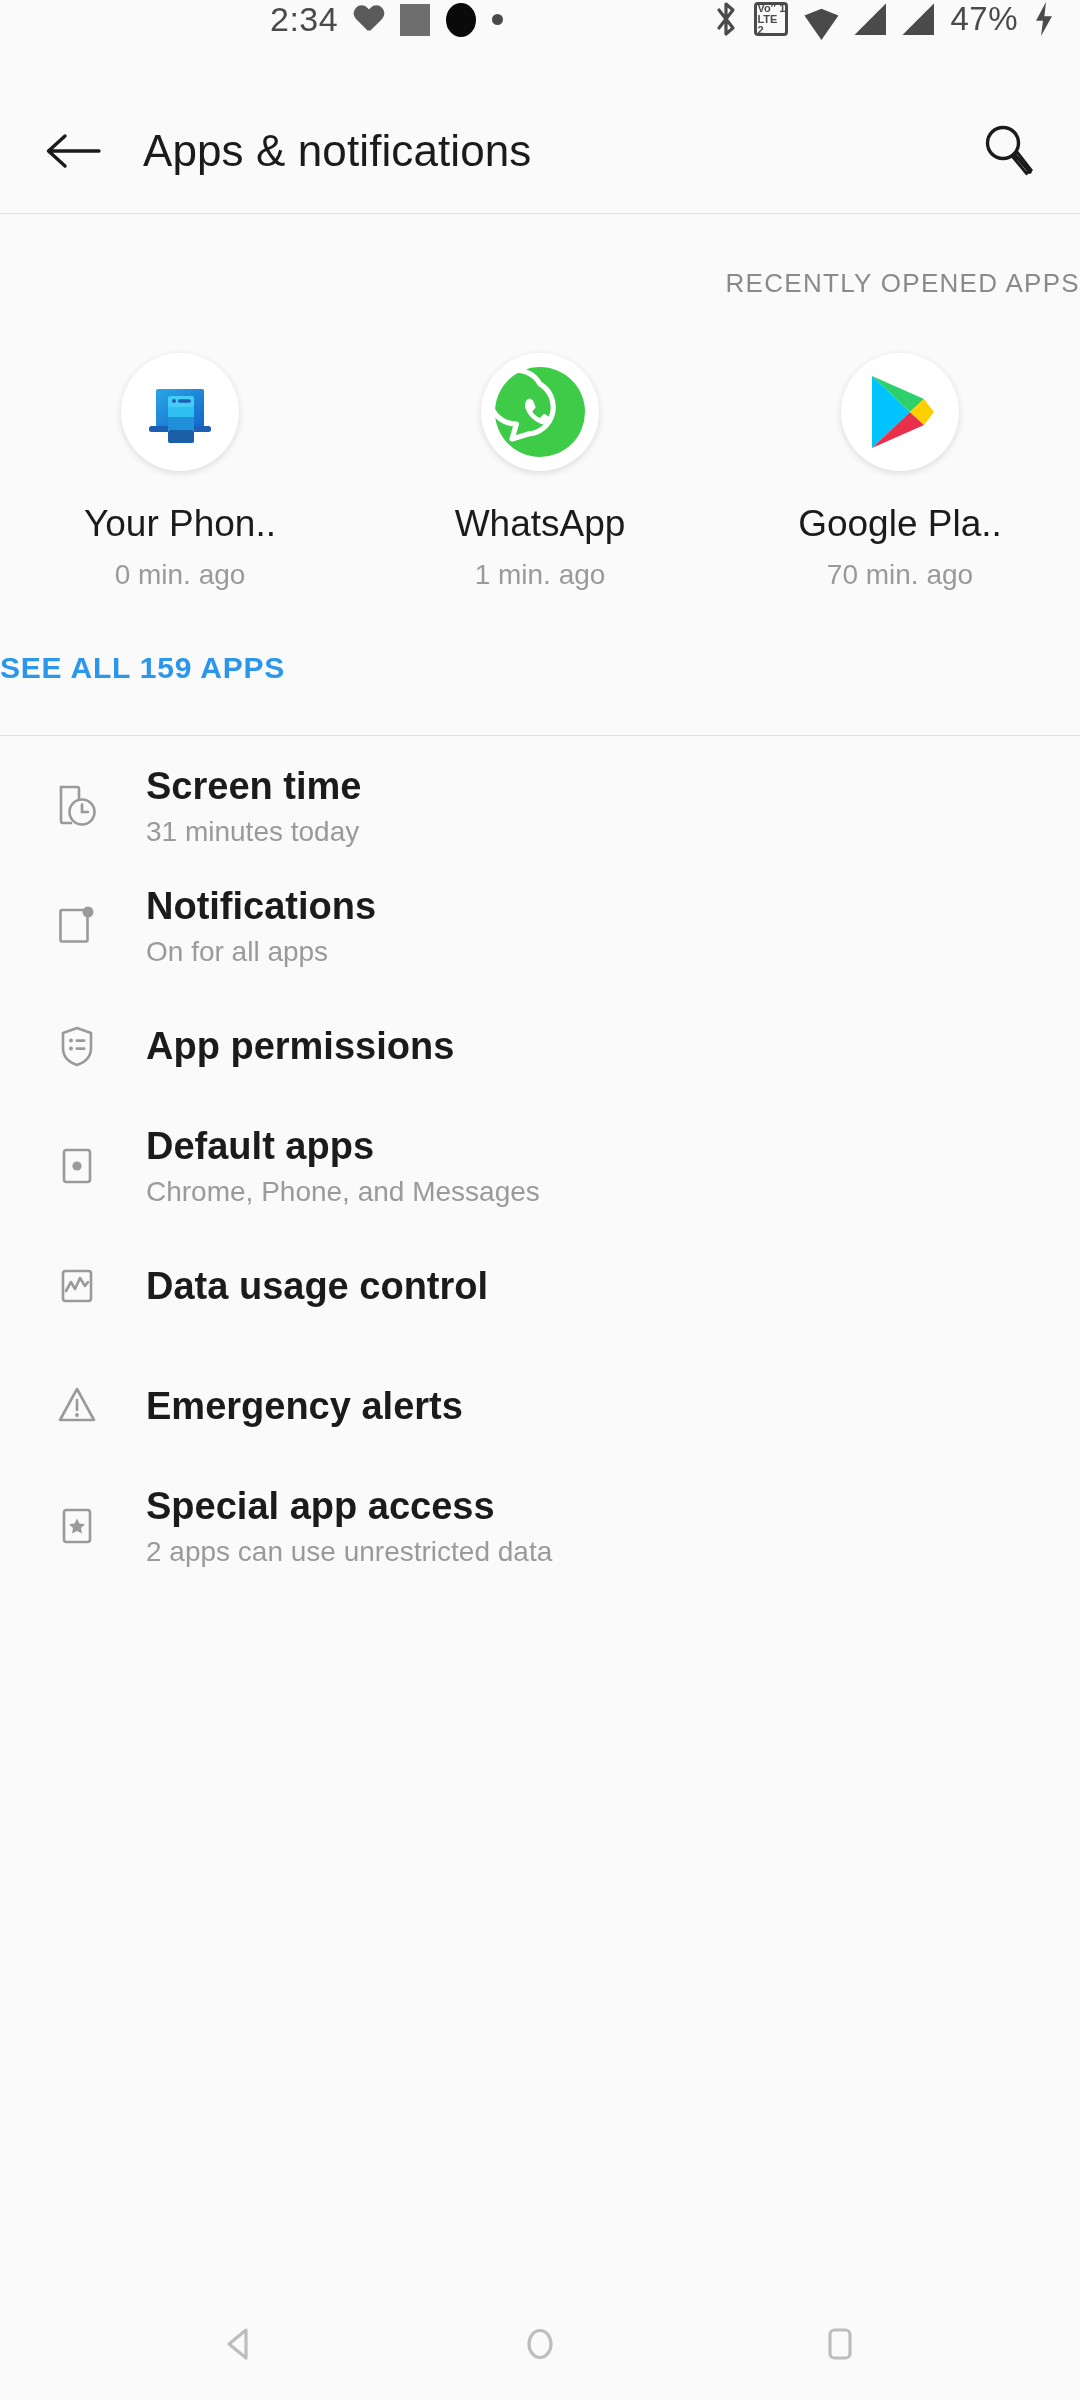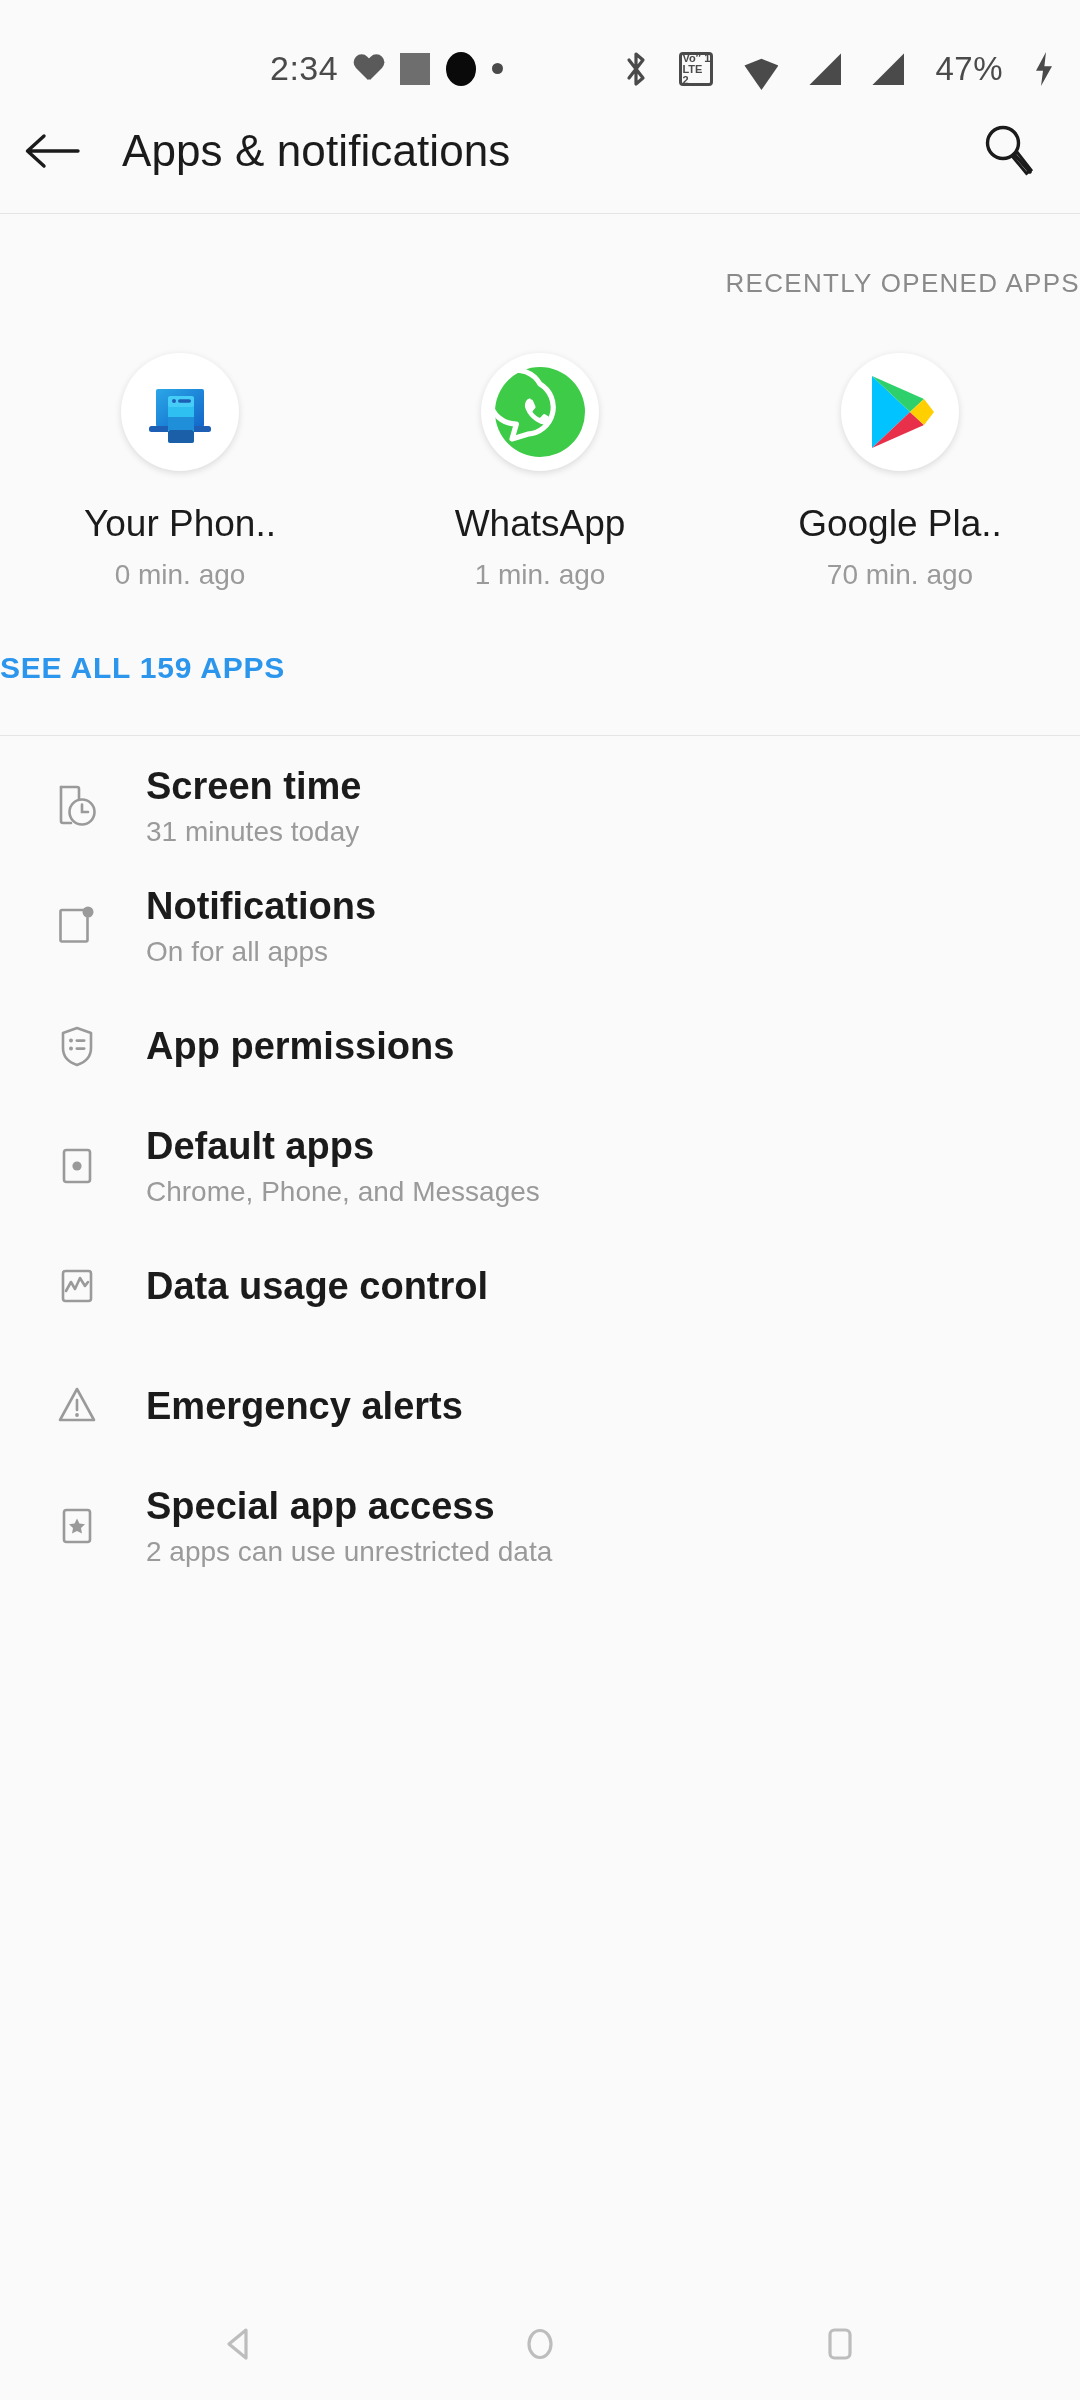--- a/index.html
+++ b/index.html
@@ -7,26 +7,26 @@
     width:1080px; height:2400px;
     background:#fafafa;
     font-family:"Liberation Sans", sans-serif;
     -webkit-font-smoothing:antialiased;
     overflow:hidden;
   }
   #screen { position:relative; width:1080px; height:2400px; background:#fafafa; }
 
   
   .statusbar {
-    height:88px; display:flex; align-items:flex-end; justify-content:flex-end;
+    height:88px; display:flex; align-items:flex-start; justify-content:flex-end;
     padding:0 26px 0 0; gap:0;
   }
   .sb-left { display:flex; align-items:center; gap:16px; margin-right:auto; margin-left:270px; }
   .sb-time { font-size:34px; color:#4a4a4a; letter-spacing:0.5px; font-weight:400; }
-  .sb-right { display:flex; align-items:center; gap:31px; }
+  .sb-right { display:flex; align-items:center; gap:16px; }
   .sb-ic { display:flex; align-items:center; justify-content:center; }
 
   .heart { width:30px; height:28px; position:relative; }
   .heart:before, .heart:after{
     content:""; position:absolute; top:0; width:16px; height:25px;
     background:#5a5a5a; border-radius:16px 16px 0 0;
   }
   .heart:before { left:14px; transform:rotate(-45deg); transform-origin:0 100%; }
   .heart:after  { left:0;   transform:rotate(45deg);  transform-origin:100% 100%; }
 
@@ -46,21 +46,21 @@
     clip-path: polygon(50% 100%, 0% 28%, 50% 8%, 100% 28%);
     border-radius:4px;
   }
   .bars { width:32px; height:32px; background:#4a4a4a; clip-path:polygon(100% 0,100% 100%,0 100%); }
   .sb-batt { font-size:33px; color:#4a4a4a; letter-spacing:0.5px; }
   .bolt { width:20px; height:34px; background:#4a4a4a;
     clip-path:polygon(60% 0,10% 55%,45% 55%,35% 100%,90% 42%,52% 42%); }
 
   
   .appbar {
-    height:125px; display:flex; align-items:center; padding:0 36px 0 16px;
+    height:125px; display:flex; align-items:center; padding:0 36px 0 37px;
     background:#fafafa;
   }
   .back-btn { width:72px; height:72px; display:flex; align-items:center; justify-content:center; }
   .page-title {
     font-size:44px; color:#1b1b1b; font-weight:400; margin-left:34px;
     letter-spacing:0.1px; flex:1; white-space:nowrap;
   }
   .search-btn { width:72px; height:72px; display:flex; align-items:center; justify-content:center; }
   .divider-top { height:1px; background:#e4e4e4; width:100%; }
 

